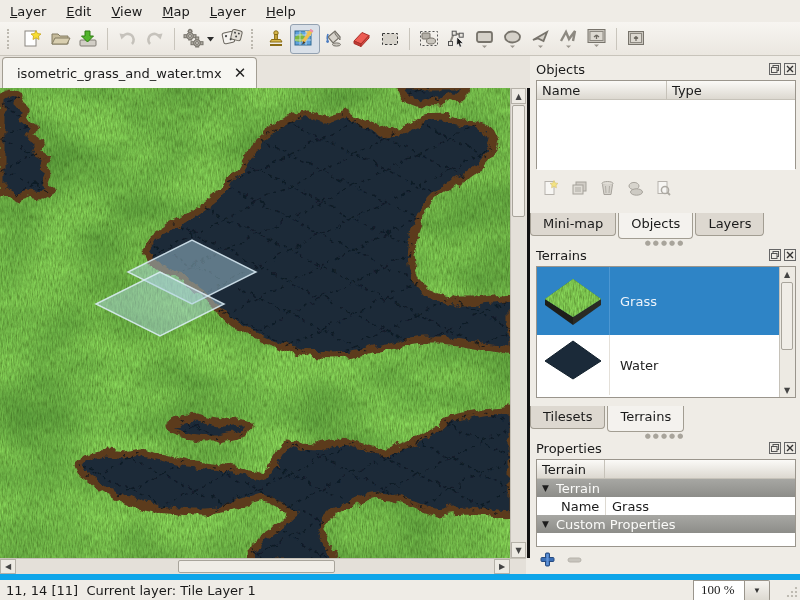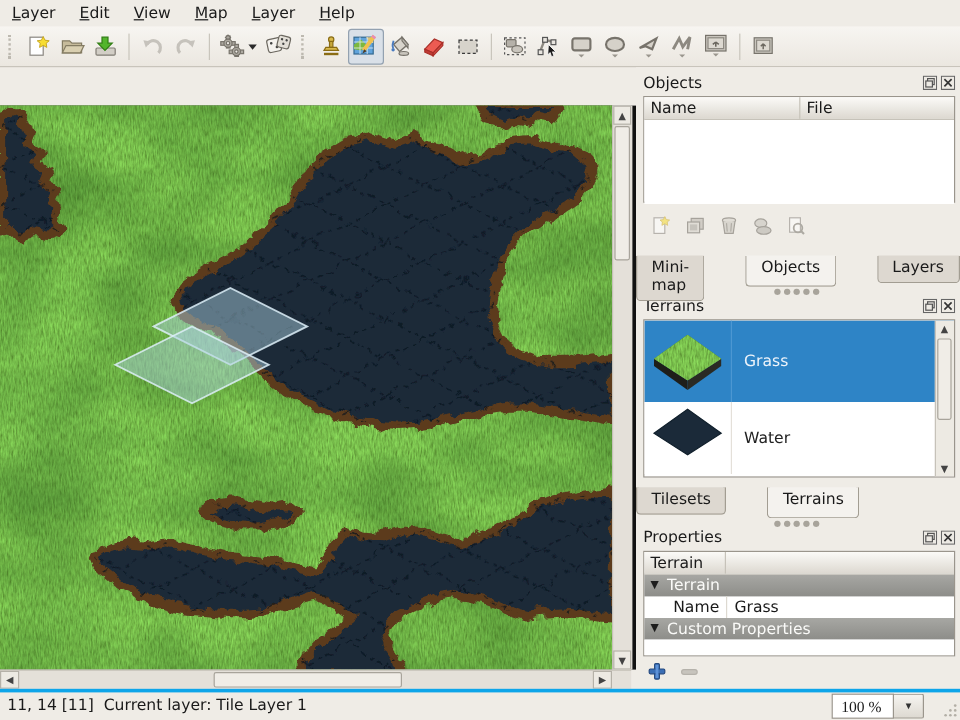--- a/index.html
+++ b/index.html
@@ -47,21 +47,21 @@
   .dock-title{height:18px;display:flex;align-items:center;justify-content:space-between;padding:0 4px 0 6px;}
   .win-btns{display:flex;gap:3px;}
   .panel-frame{margin:2px 4px 0 6px;background:#fff;border:1px solid #9A958C;box-sizing:border-box;}
   .thead{display:flex;height:18px;background:linear-gradient(#FBFAF7,#DCD8D0);
     border-bottom:1px solid #C6C2B9;font-size:13px;align-items:center;}
   .th{padding:0 5px;box-sizing:border-box;border-right:1px solid #C6C2B9;height:18px;display:flex;align-items:center;}
 
   .obj-buttons{display:flex;gap:6px;padding:8px 0 0 10px;height:28px;}
   .obj-buttons .tbtn{width:22px;height:22px;opacity:.55;}
 
-  .dock-tabs{display:flex;height:27px;margin-top:8px;position:relative;align-items:flex-start;gap:32px;}
+  .dock-tabs{display:flex;height:27px;margin-top:8px;position:relative;align-items:flex-start;}
   .dtab{background:#DDD8D0;border:1px solid #A29D92;border-top:none;border-radius:0 0 4px 4px;
     padding:3px 12px 4px 12px;margin-right:2px;font-size:13px;}
   .dtab.active{background:#F4F2EE;padding-bottom:7px;position:relative;z-index:2;}
   .dots{height:6px;text-align:center;color:#A8A49B;font-size:7px;letter-spacing:2px;line-height:6px;}
 
   
   .terr-list{position:relative;height:132px;overflow:hidden;padding:0;}
   .terr-header{height:33px;display:flex;align-items:center;padding-left:6px;font-weight:bold;
     font-size:14px;border-bottom:1px solid #E0DCD5;background:#fff;}
   .terr-row{height:68px;display:flex;background:#2E84C6;color:#EDF3FA;}
@@ -74,21 +74,21 @@
   .prow{display:flex;height:18px;align-items:center;font-size:13px;}
   .prow .c1{width:68px;box-sizing:border-box;padding-left:24px;}
   .prow .c2{flex:1;box-sizing:border-box;padding-left:6px;border-left:1px solid #DDD9D1;height:18px;display:flex;align-items:center;}
   .grow{display:flex;height:18px;align-items:center;gap:7px;padding-left:5px;
     background:linear-gradient(#A7A7A3,#8D8D89);color:#FAFAF8;}
   .tri{font-size:9px;color:#1d1d1d;}
   .props-buttons{display:flex;align-items:center;gap:12px;padding:5px 0 0 10px;}
 
   
   .statusbar{position:absolute;top:574px;left:0;width:800px;height:26px;box-sizing:border-box;
-    background:#EFECE6;border-top:3px solid #0ea5e9;display:flex;align-items:center;
+    background:#EFECE6;border-top:6px solid #0ea5e9;display:flex;align-items:center;
     justify-content:space-between;padding:0 6px;}
   .status-text{white-space:pre;font-size:13px;}
   .zoom-combo{display:flex;margin-right:24px;height:21px;font-family:Liberation Serif, serif;}
   .zoom-field{width:52px;background:#fff;border:1px solid #9A958C;display:flex;align-items:center;
     padding-left:7px;font-size:13px;box-sizing:border-box;}
   .zoom-btn{width:25px;background:linear-gradient(#F6F4F0,#DDD9D1);border:1px solid #9A958C;border-left:none;
     display:flex;align-items:center;justify-content:center;font-size:8px;color:#333;border-radius:0 2px 2px 0;box-sizing:border-box;}
   .grip{position:absolute;right:2px;bottom:2px;}
 </style>
 </head>
@@ -266,20 +266,26 @@
         <rect x="2.5" y="2.5" width="15" height="13" fill="#C9C5BD" stroke="#77736B"></rect>
         <rect x="4.5" y="4.5" width="11" height="9" fill="#DDD9D1" stroke="#8D8981"></rect>
         <path d="M10,12 L10,7.5 M10,7.5 L8,9.5 M10,7.5 L12,9.5" stroke="#6B675F" stroke-width="1.2" fill="none"></path>
       </svg>
     </div>
   </div>
 
   <div class="content">
 
     <div class="leftpane">
+      <div class="tabbar">
+        <div class="doc-tab">
+          <span>isometric_grass_and_water.tmx</span>
+          <span class="tab-close">✕</span>
+        </div>
+      </div>
 
       <div class="canvas-area">
         <svg class="map" width="510" height="470" viewBox="0 0 510 470">
           <defs>
             <filter id="grassF" x="0" y="0" width="100%" height="100%">
               <feTurbulence type="fractalNoise" baseFrequency="0.8 0.15" numOctaves="3" seed="7"></feTurbulence>
               <feColorMatrix type="matrix" values="0.25 0 0 0 0.08  0.70 0 0 0 0.20  0.12 0 0 0 0.02  0 0 0 0 1"></feColorMatrix>
             </filter>
             <filter id="blotchF" x="0" y="0" width="100%" height="100%">
               <feTurbulence type="fractalNoise" baseFrequency="0.013 0.02" numOctaves="2" seed="3"></feTurbulence>
@@ -354,21 +360,21 @@
           </svg>
           <svg width="12" height="12">
             <rect x="0.5" y="0.5" width="11" height="11" fill="#EDEAE4" stroke="#666"></rect>
             <path d="M3,3 L9,9 M9,3 L3,9" stroke="#333" stroke-width="1.4"></path>
           </svg>
         </span>
       </div>
       <div class="panel-frame" style="height:89px;">
         <div class="thead">
           <div class="th" style="width:130px;">Name</div>
-          <div class="th" style="flex:1;border-right:none;">File</div>
+          <div class="th" style="flex:1;border-right:none;">Type</div>
         </div>
         <div style="height:70px;background:#fff;"></div>
       </div>
       <div class="obj-buttons">
         <div class="tbtn">
           <svg width="18" height="18">
             <rect x="3" y="2.5" width="9" height="13" fill="#FFF" stroke="#8A8680"></rect>
             <polygon points="12,1.5 13.2,4 16,4.4 14,6 14.4,8.8 12,7.4 9.6,8.8 10,6 8,4.4 10.8,4" fill="#F7DD32" stroke="#C8A61C" stroke-width="0.7"></polygon>
           </svg>
         </div>

